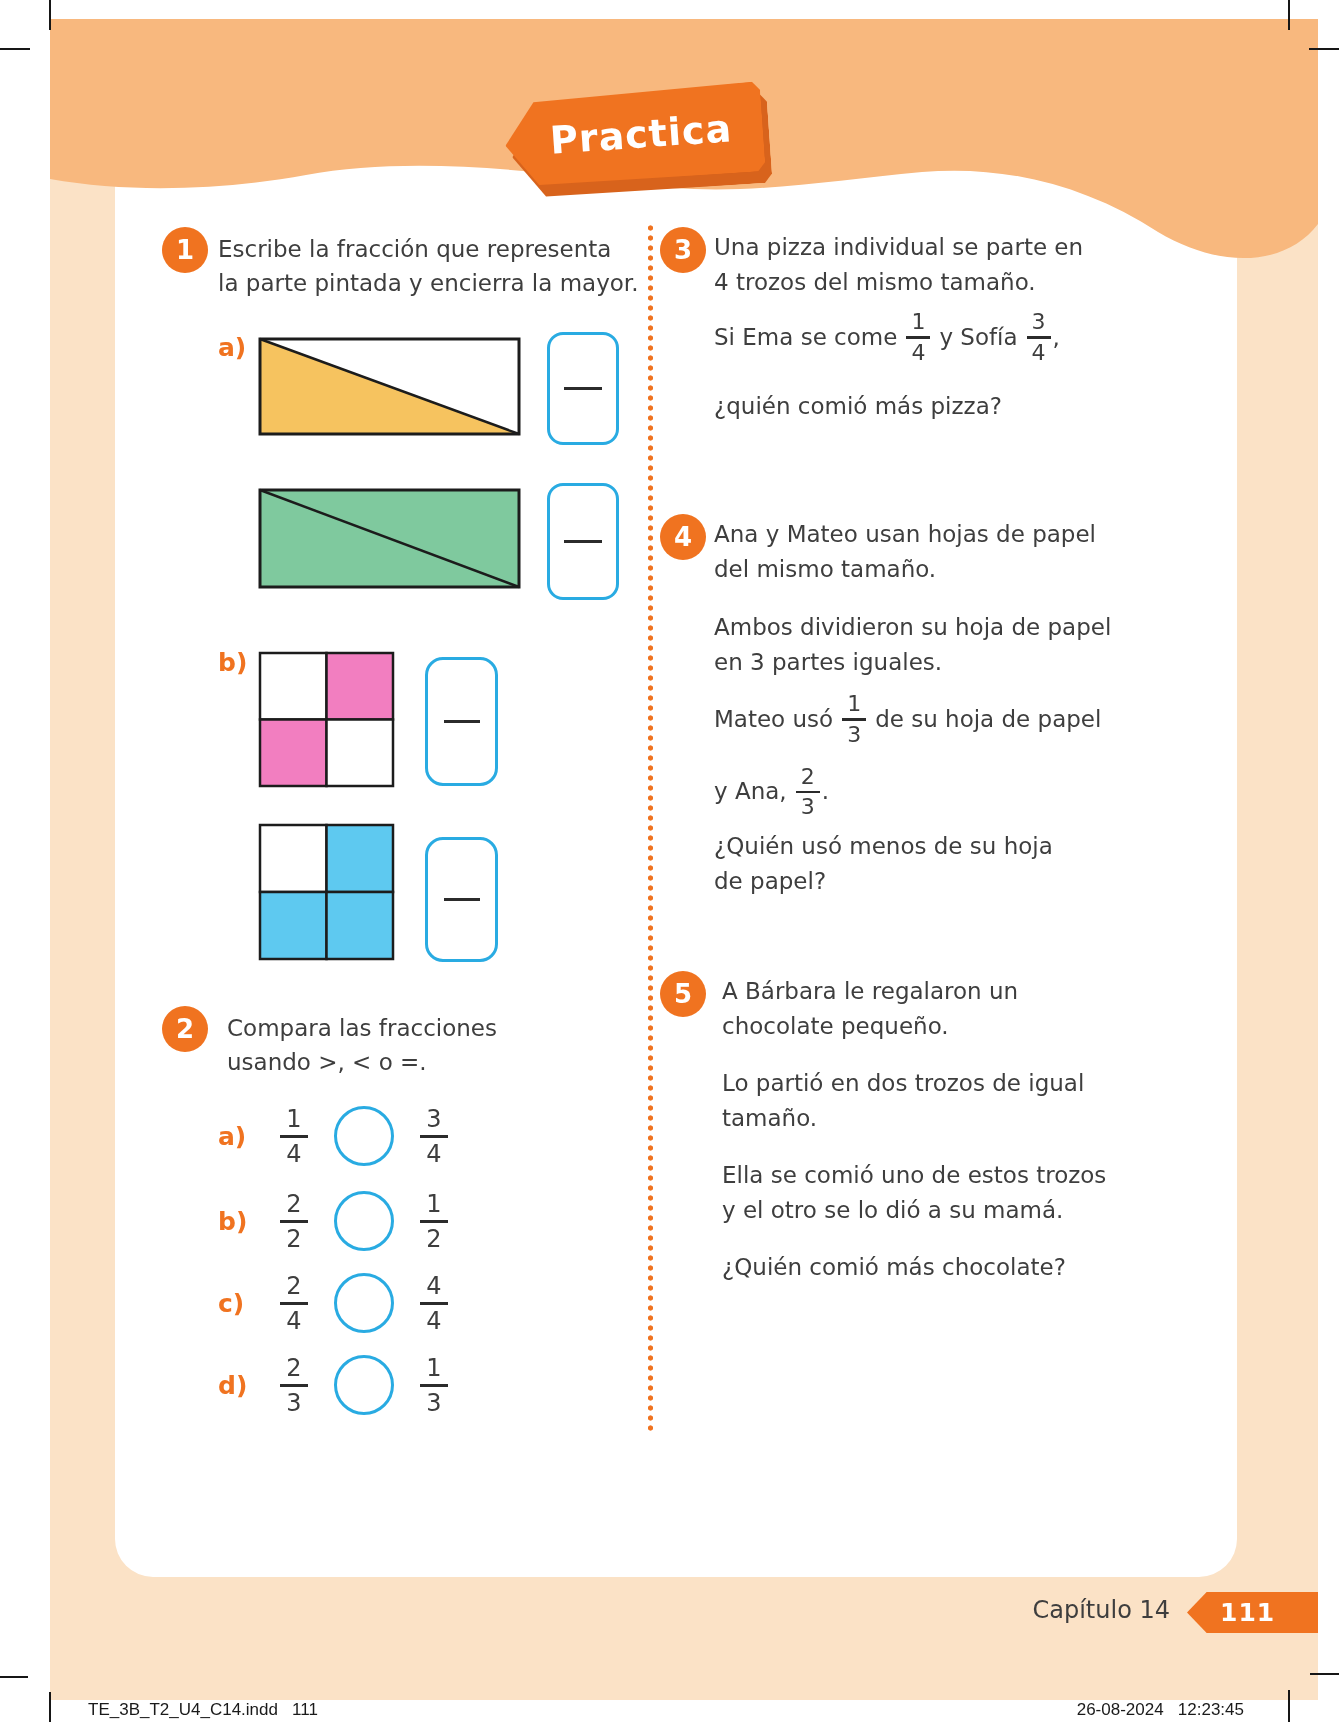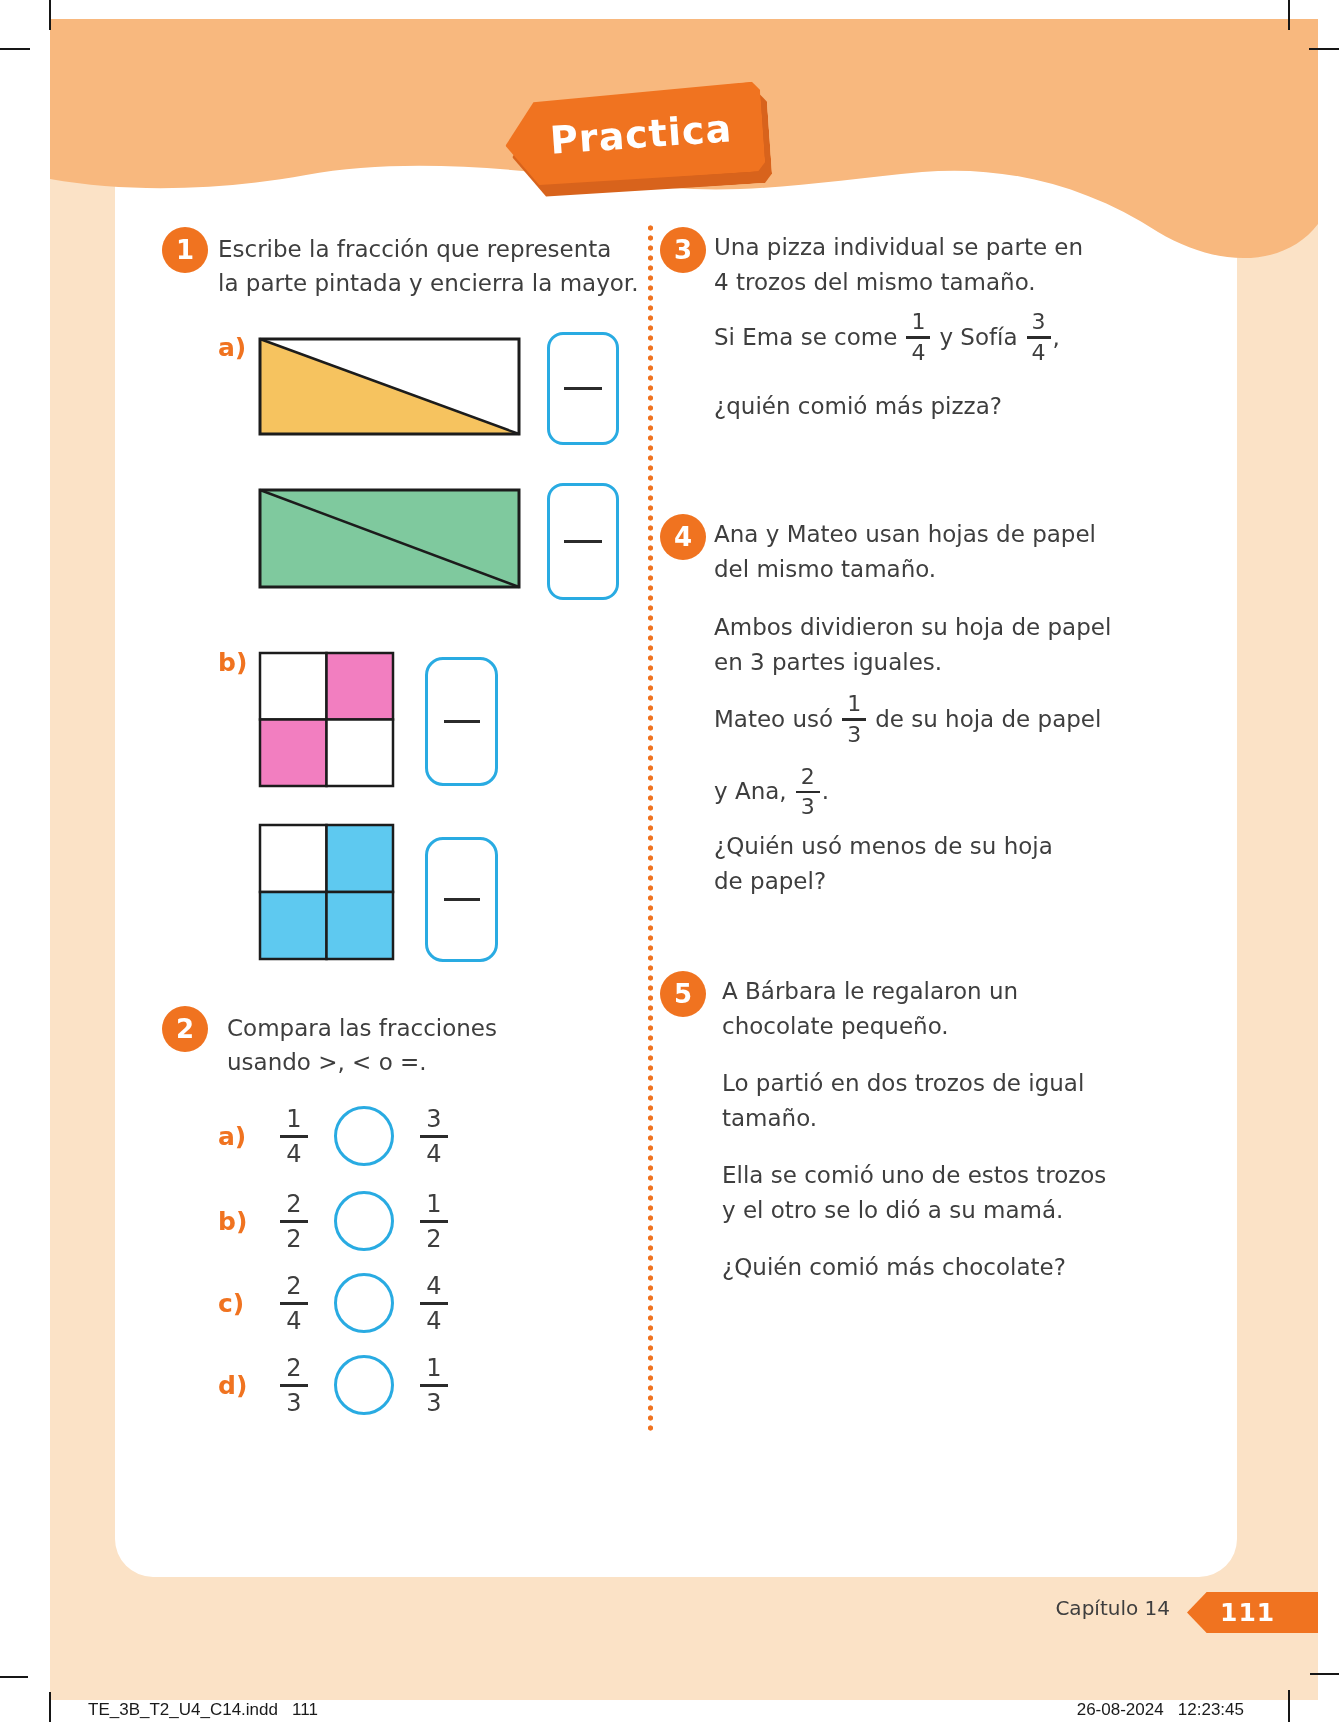--- a/index.html
+++ b/index.html
@@ -51,21 +51,21 @@
   .rcol{position:absolute;color:var(--c-text);font-size:23px;line-height:35px;}
   .rcol .ln{white-space:pre;}
   .mixrow{display:flex;align-items:center;gap:9px;white-space:pre;}
   .tight{display:flex;align-items:center;gap:2px;}
 
   .divider{position:absolute;left:648px;top:225px;width:5px;height:1210px;
     background-image:radial-gradient(circle at 2.5px 3px,var(--c-accent) 2.3px,transparent 2.9px);
     background-size:5px 10px;background-repeat:repeat-y;}
 
   
-  .chapter{position:absolute;left:980px;top:1596px;width:190px;text-align:right;color:var(--c-text);font-size:20px;}
+  .chapter{position:absolute;left:980px;top:1596px;width:190px;text-align:right;color:var(--c-text);font-size:24px;}
   .page-tag{position:absolute;left:1187px;top:1592px;width:131px;height:41px;background:var(--c-accent);
     clip-path:polygon(0 50%,15% 0,100% 0,100% 100%,15% 100%);display:flex;align-items:center;}
   .page-tag span{color:#fff;font-size:25px;font-weight:bold;padding-left:33px;letter-spacing:1px;}
 
   .slug{position:absolute;top:1700px;font-family:"Liberation Sans",sans-serif;font-size:17px;color:#1a1a1a;white-space:pre;}
   .slug.left{left:88px;}
   .slug.right{right:95px;}
 </style>
 </head>
 <body>

